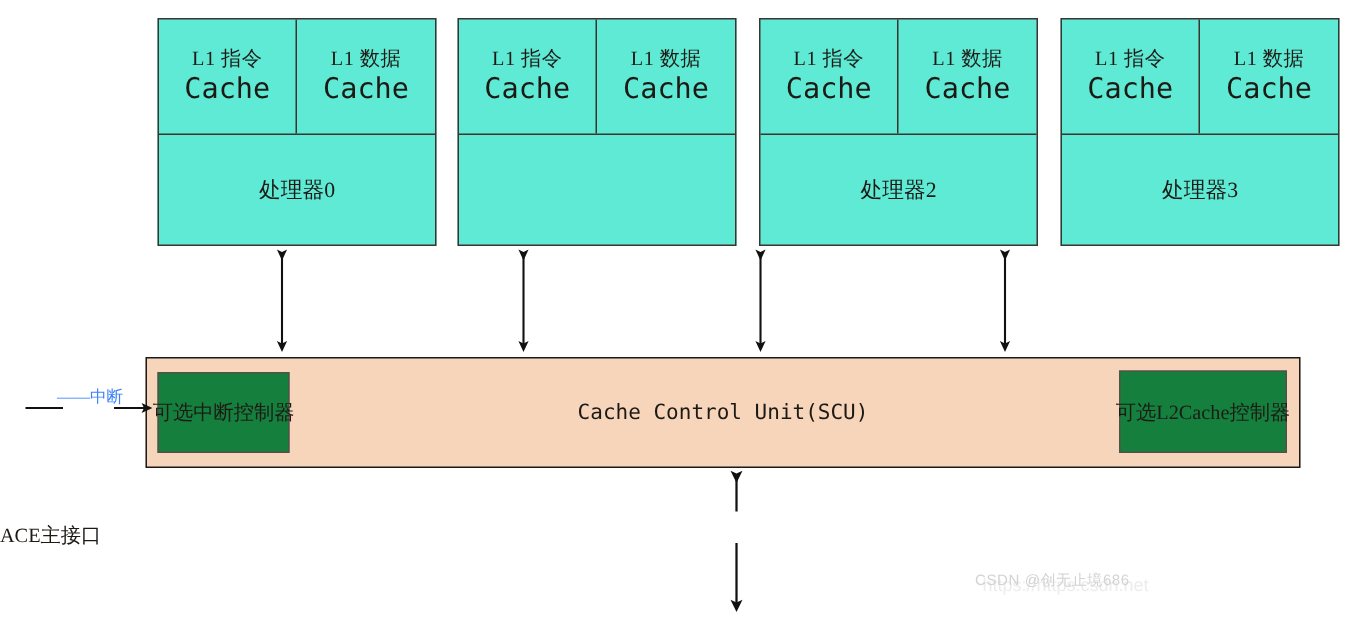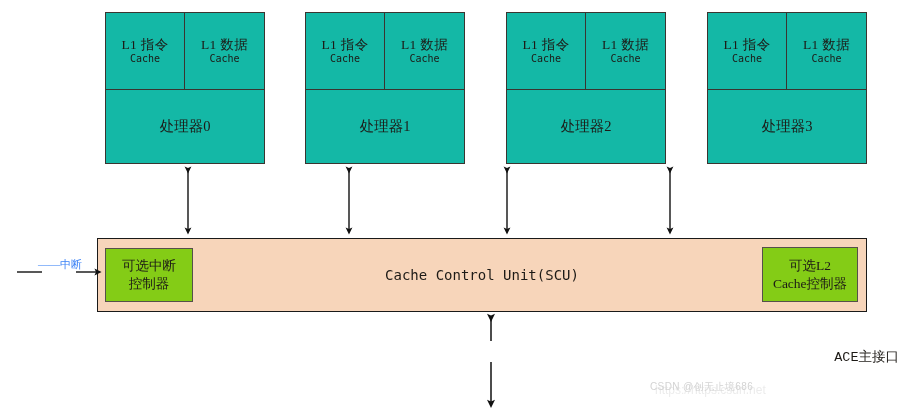--- a/index.html
+++ b/index.html
@@ -17,24 +17,24 @@
   #diagram {
     position: absolute;
     left: 0; top: 0;
     width: 899px;
     height: 411px;
   }
 
   
   .cpu-cluster {
     position: absolute;
-    width: 160px;
+    width: 186px;
     height: 152px;
     border: 1.5px solid #3a3530;
-    background: #14b8a6;
+    background: #5eead4;
     box-sizing: border-box;
   }
   .cache-row {
     position: absolute;
     left: 0; top: 0;
     width: 100%;
     height: 77px;
     display: flex;
     box-sizing: border-box;
     border-bottom: 1.5px solid #3a3530;
@@ -53,21 +53,21 @@
   }
   .cache-l1 {
     font-family: "Liberation Serif", "DejaVu Serif", serif;
     font-size: 13.5px;
     color: #1d1a16;
     letter-spacing: 0.3px;
     white-space: nowrap;
   }
   .cache-sub {
     font-family: "DejaVu Sans Mono", "Liberation Mono", monospace;
-    font-size: 10px;
+    font-size: 19px;
     color: #1d1a16;
     white-space: nowrap;
   }
   .cpu-label-row {
     position: absolute;
     left: 0;
     top: 77px;
     width: 100%;
     height: 73px;
     display: flex;
@@ -98,39 +98,39 @@
     top: 50%;
     transform: translateY(-50%);
     text-align: center;
     font-family: "DejaVu Sans Mono", "Liberation Mono", monospace;
     font-size: 14px;
     color: #1d1a16;
     white-space: nowrap;
   }
   .inner-box {
     position: absolute;
-    background: #84cc16;
+    background: #15803d;
     border: 1.5px solid #55504a;
     box-sizing: border-box;
     display: flex;
-    flex-direction: column;
+    flex-direction: row;
     align-items: center;
     justify-content: center;
     line-height: 1.3;
   }
   #irq-ctrl {
     left: 7px;
     top: 9px;
     width: 88px;
     height: 54px;
   }
   #l2-ctrl {
     right: 8px;
     top: 8px;
-    width: 96px;
+    width: 112px;
     height: 55px;
   }
   .inner-line {
     font-family: "Liberation Serif", "DejaVu Serif", serif;
     font-size: 13.5px;
     color: #1d1a16;
     white-space: nowrap;
   }
 
   
@@ -141,26 +141,25 @@
     font-family: "Liberation Serif", "DejaVu Serif", serif;
     font-size: 11px;
     color: #3b82f6;
     white-space: nowrap;
   }
   #ace-label {
     position: absolute;
     left: 0;
     right: 0;
     top: 348px;
-    text-align: right;
-    font-family: Liberation Mono, monospace;
+    text-align: left;
+    font-family: Liberation Serif, serif;
     font-size: 13.5px;
     color: #1d1a16;
     white-space: nowrap;
-    padding-left: 23px;
   }
 
   
   #watermark {
     position: absolute;
     left: 650px;
     top: 380px;
     font-family: "Liberation Sans", sans-serif;
     font-size: 10px;
     color: #d3d3d3;
@@ -209,23 +208,20 @@
   <div class="cpu-cluster" style="left:305px; top:12px;">
     <div class="cache-row">
       <div class="cache-cell left">
         <span class="cache-l1">L1 指令</span>
         <span class="cache-sub">Cache</span>
       </div>
       <div class="cache-cell">
         <span class="cache-l1">L1 数据</span>
         <span class="cache-sub">Cache</span>
       </div>
-    </div>
-    <div class="cpu-label-row">
-      <span class="cpu-label">处理器1</span>
     </div>
   </div>
 
   <div class="cpu-cluster" style="left:506px; top:12px;">
     <div class="cache-row">
       <div class="cache-cell left">
         <span class="cache-l1">L1 指令</span>
         <span class="cache-sub">Cache</span>
       </div>
       <div class="cache-cell">

